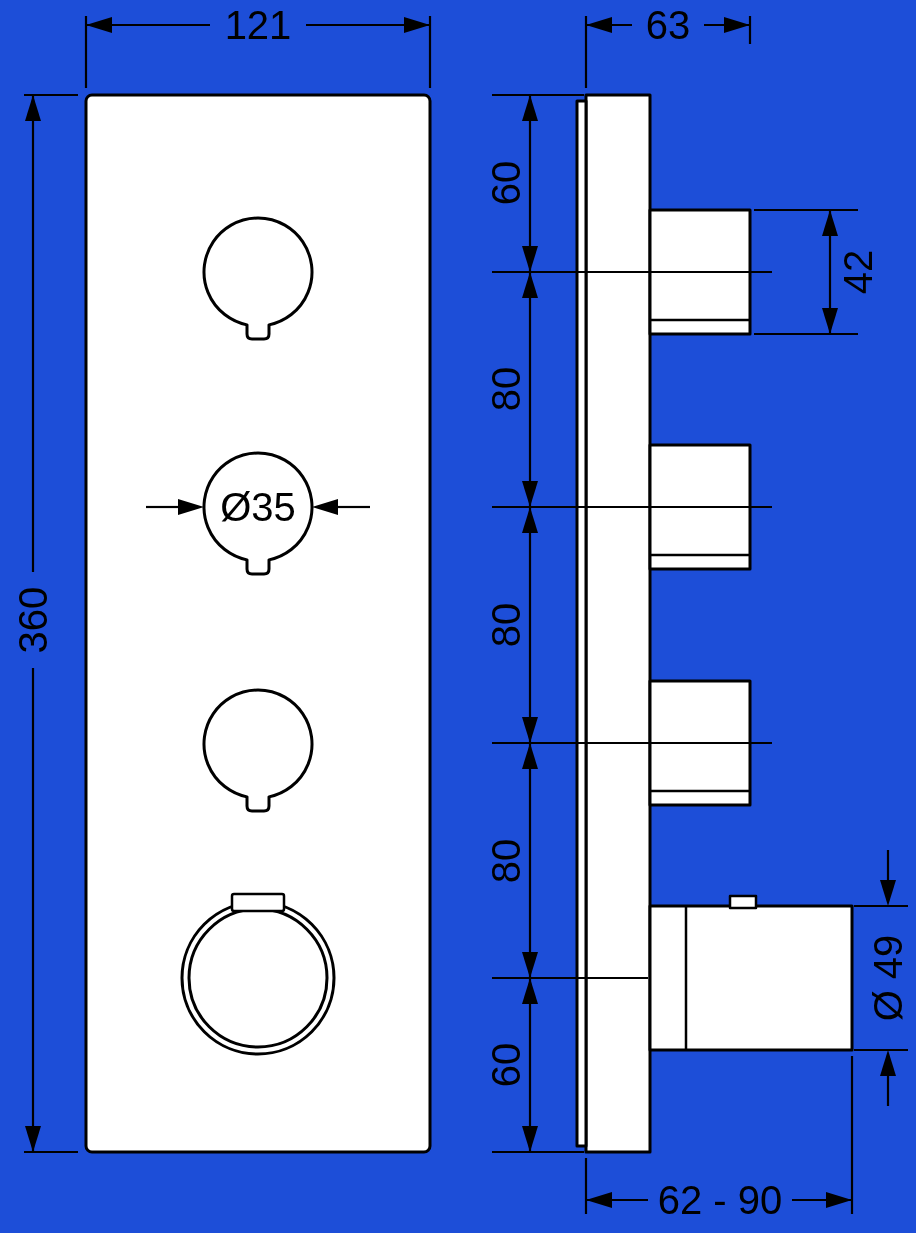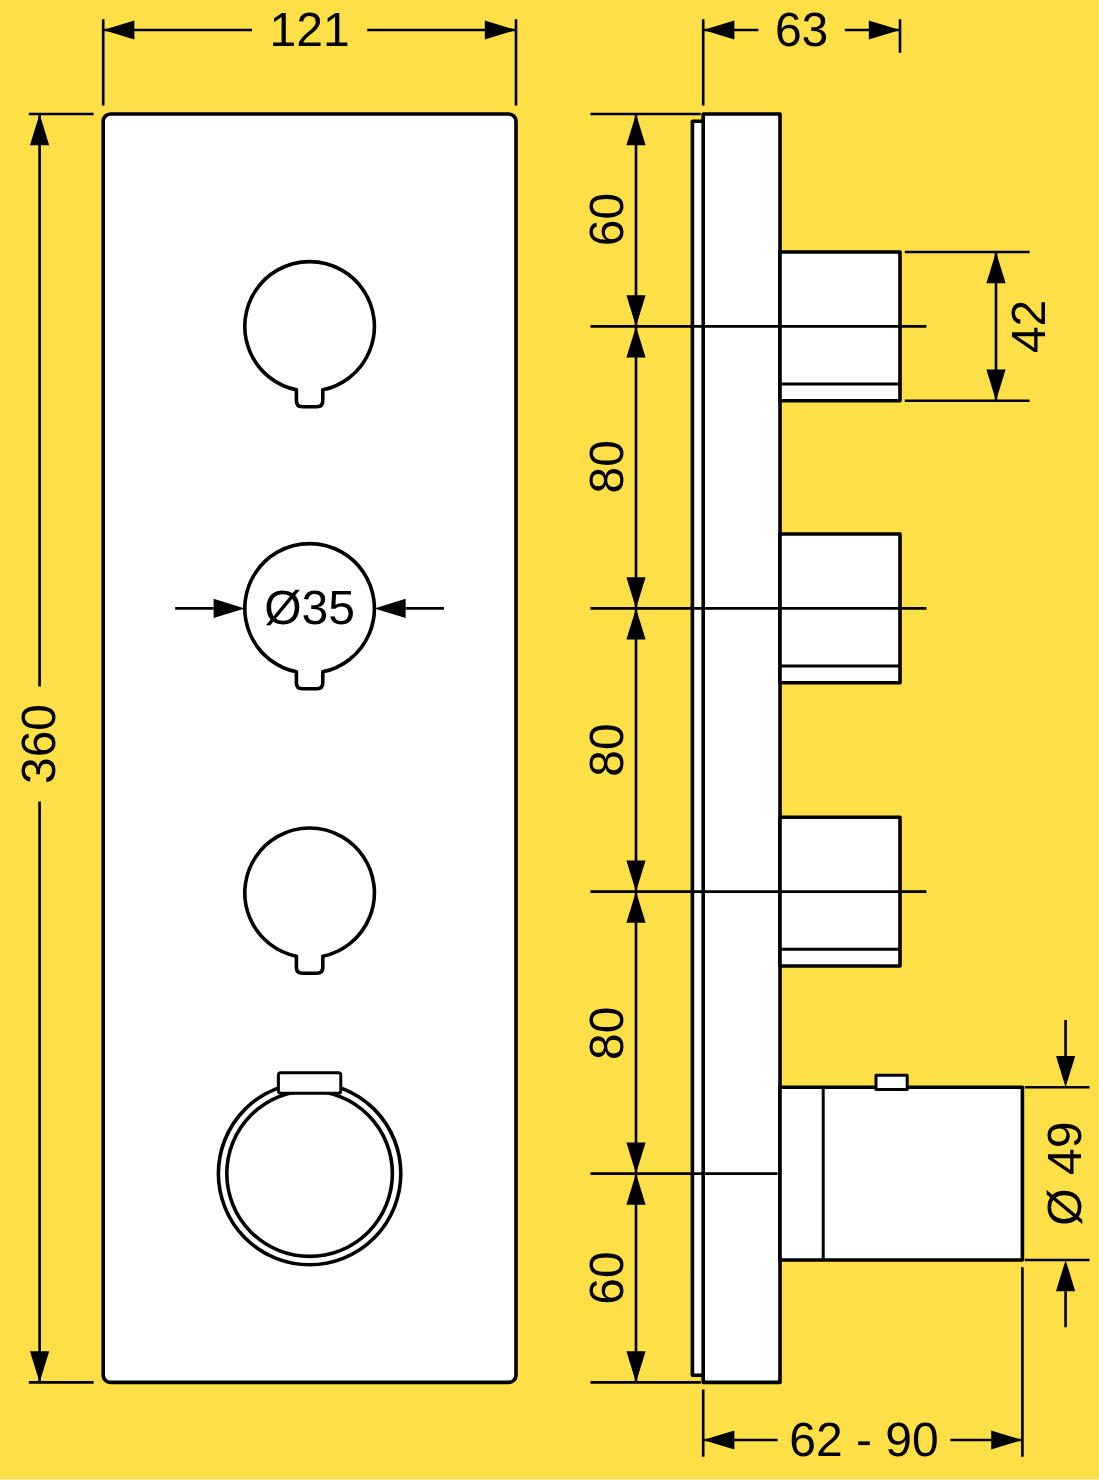--- a/index.html
+++ b/index.html
@@ -3,21 +3,21 @@
 <meta charset="utf-8">
 <style>
   html, body {
     margin: 0;
     padding: 0;
     background: #ffffff;
   }
   .canvas-wrap {
     width: 916px;
     height: 1233px;
-    background: #fde047;
+    background: #1d4ed8;
     position: relative;
   }
   svg text {
     font-family: "Liberation Sans", sans-serif;
     font-size: 40px;
     fill: #000000;
     text-anchor: middle;
     dominant-baseline: central;
   }
   .obj {

